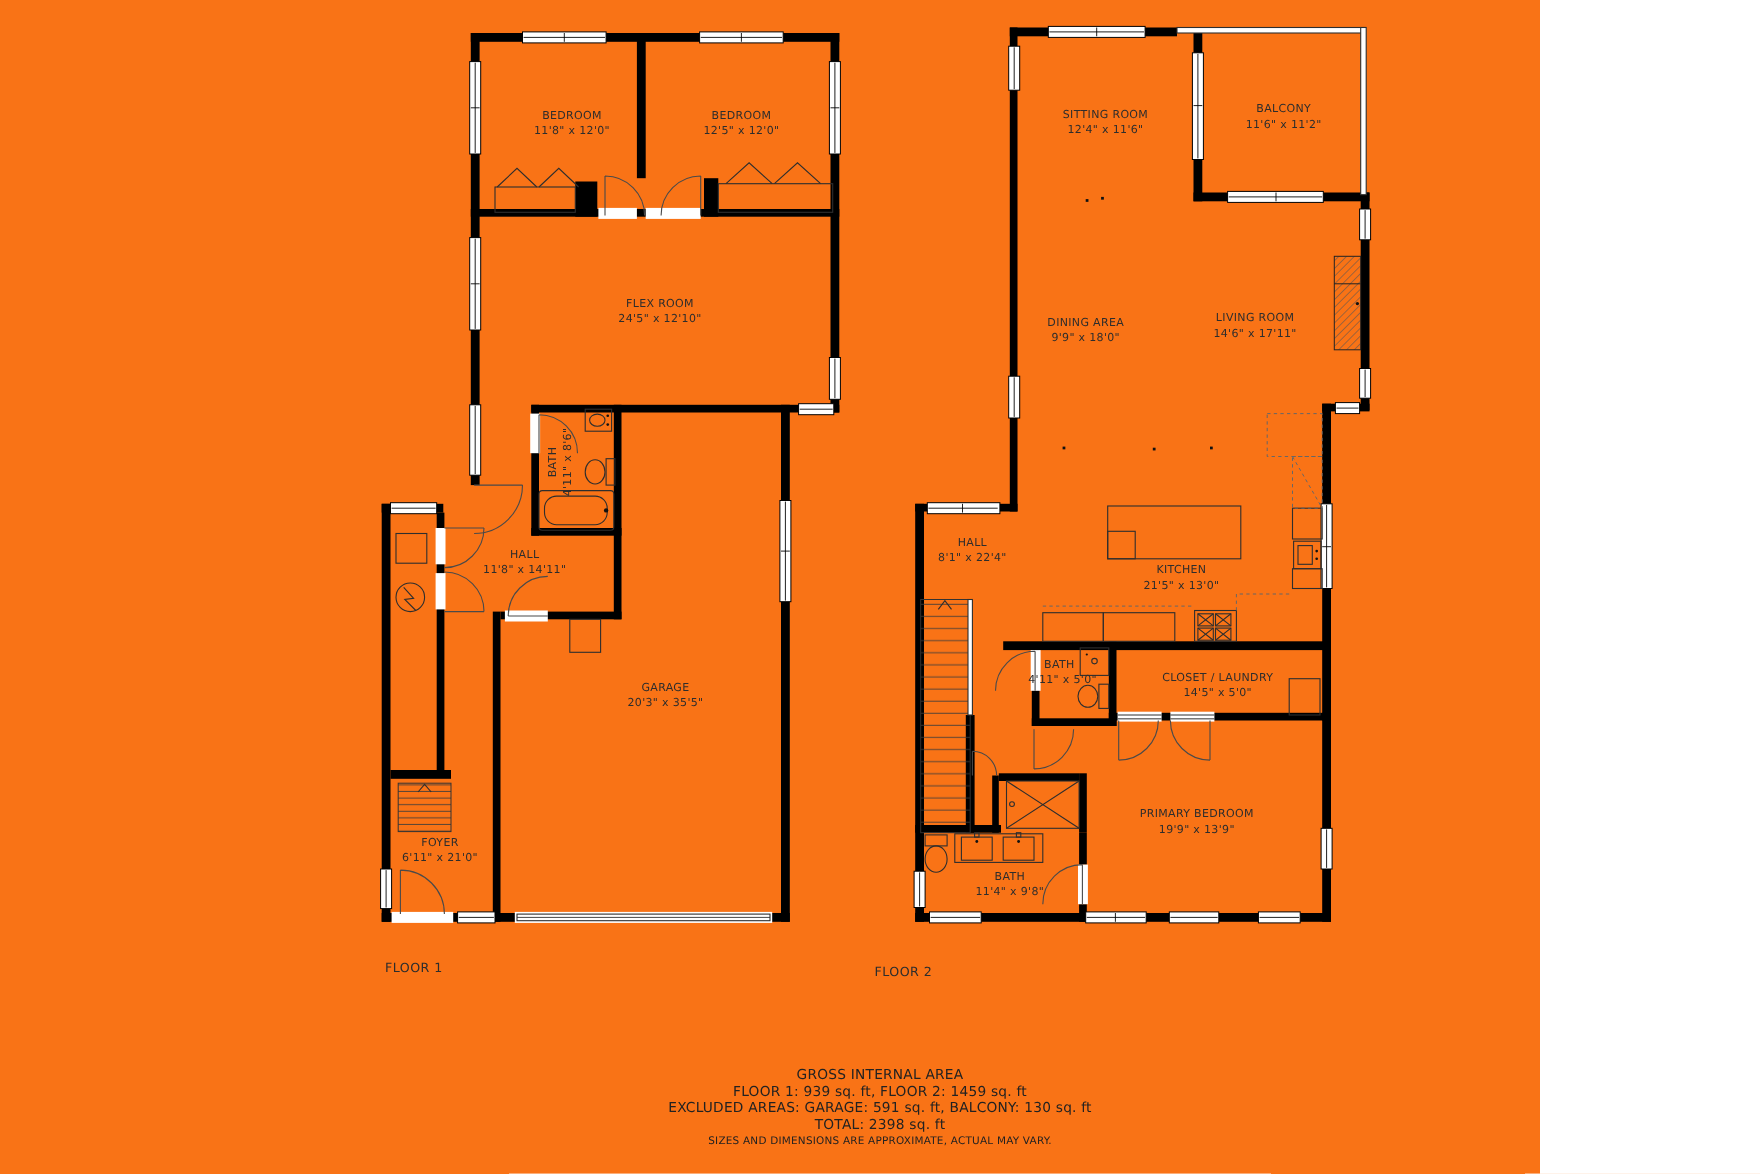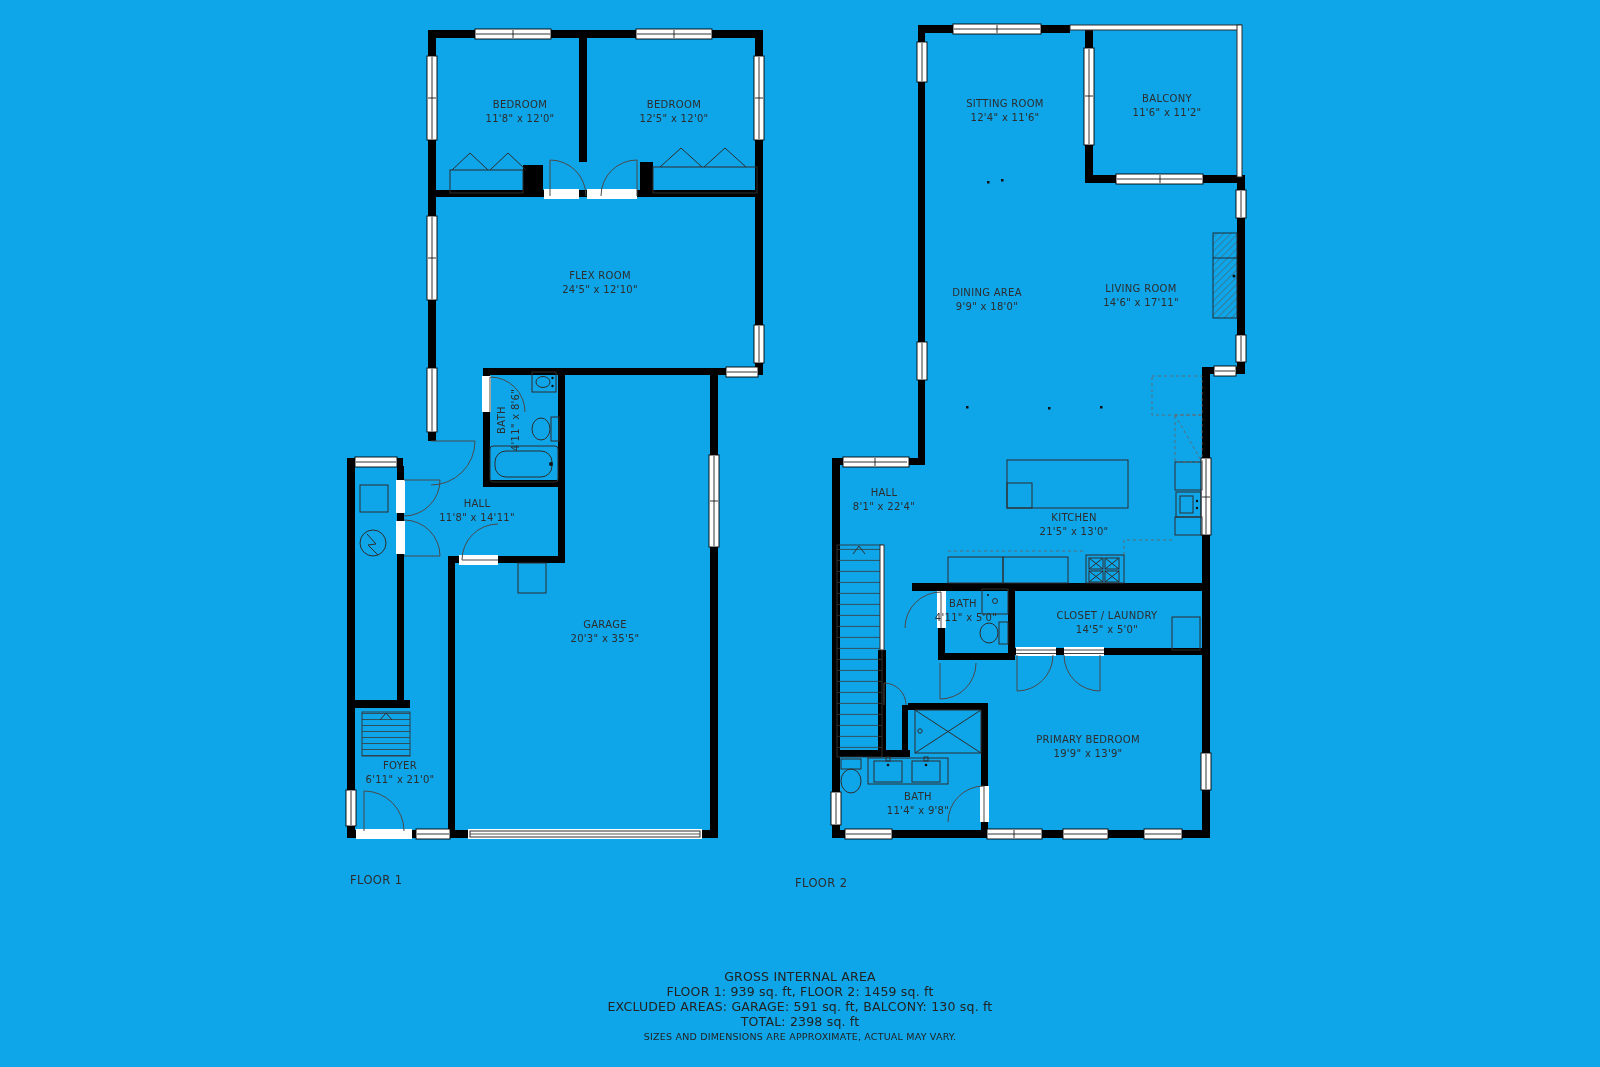--- a/index.html
+++ b/index.html
@@ -1,16 +1,16 @@
 <!DOCTYPE html>
 <html><head>
 <meta charset="utf-8">
 <style>
   html,body{margin:0;padding:0;background:#fff;}
-  #stage{position:relative;width:1600px;height:1067px;background:#0ea5e9;overflow:hidden;
+  #stage{position:relative;width:1400px;height:1067px;background:#f97316;overflow:hidden;
          font-family:"DejaVu Sans","Liberation Sans",sans-serif;}
   svg{position:absolute;left:0;top:0;}
   .wall{fill:#000;}
   .thin{fill:none;stroke:#2e2e2e;stroke-width:1;}
   .thinf{fill:#fff;stroke:#2e2e2e;stroke-width:1;}
   .open{fill:#fff;stroke:none;}
   .win rect{fill:#fff;stroke:#000;stroke-width:0.9;}
   .win line{stroke:#000;stroke-width:0.8;}
   .door{fill:none;stroke:#4a4a4a;stroke-width:1;}
   .dash{fill:none;stroke:#666;stroke-width:0.9;stroke-dasharray:3 3;}

